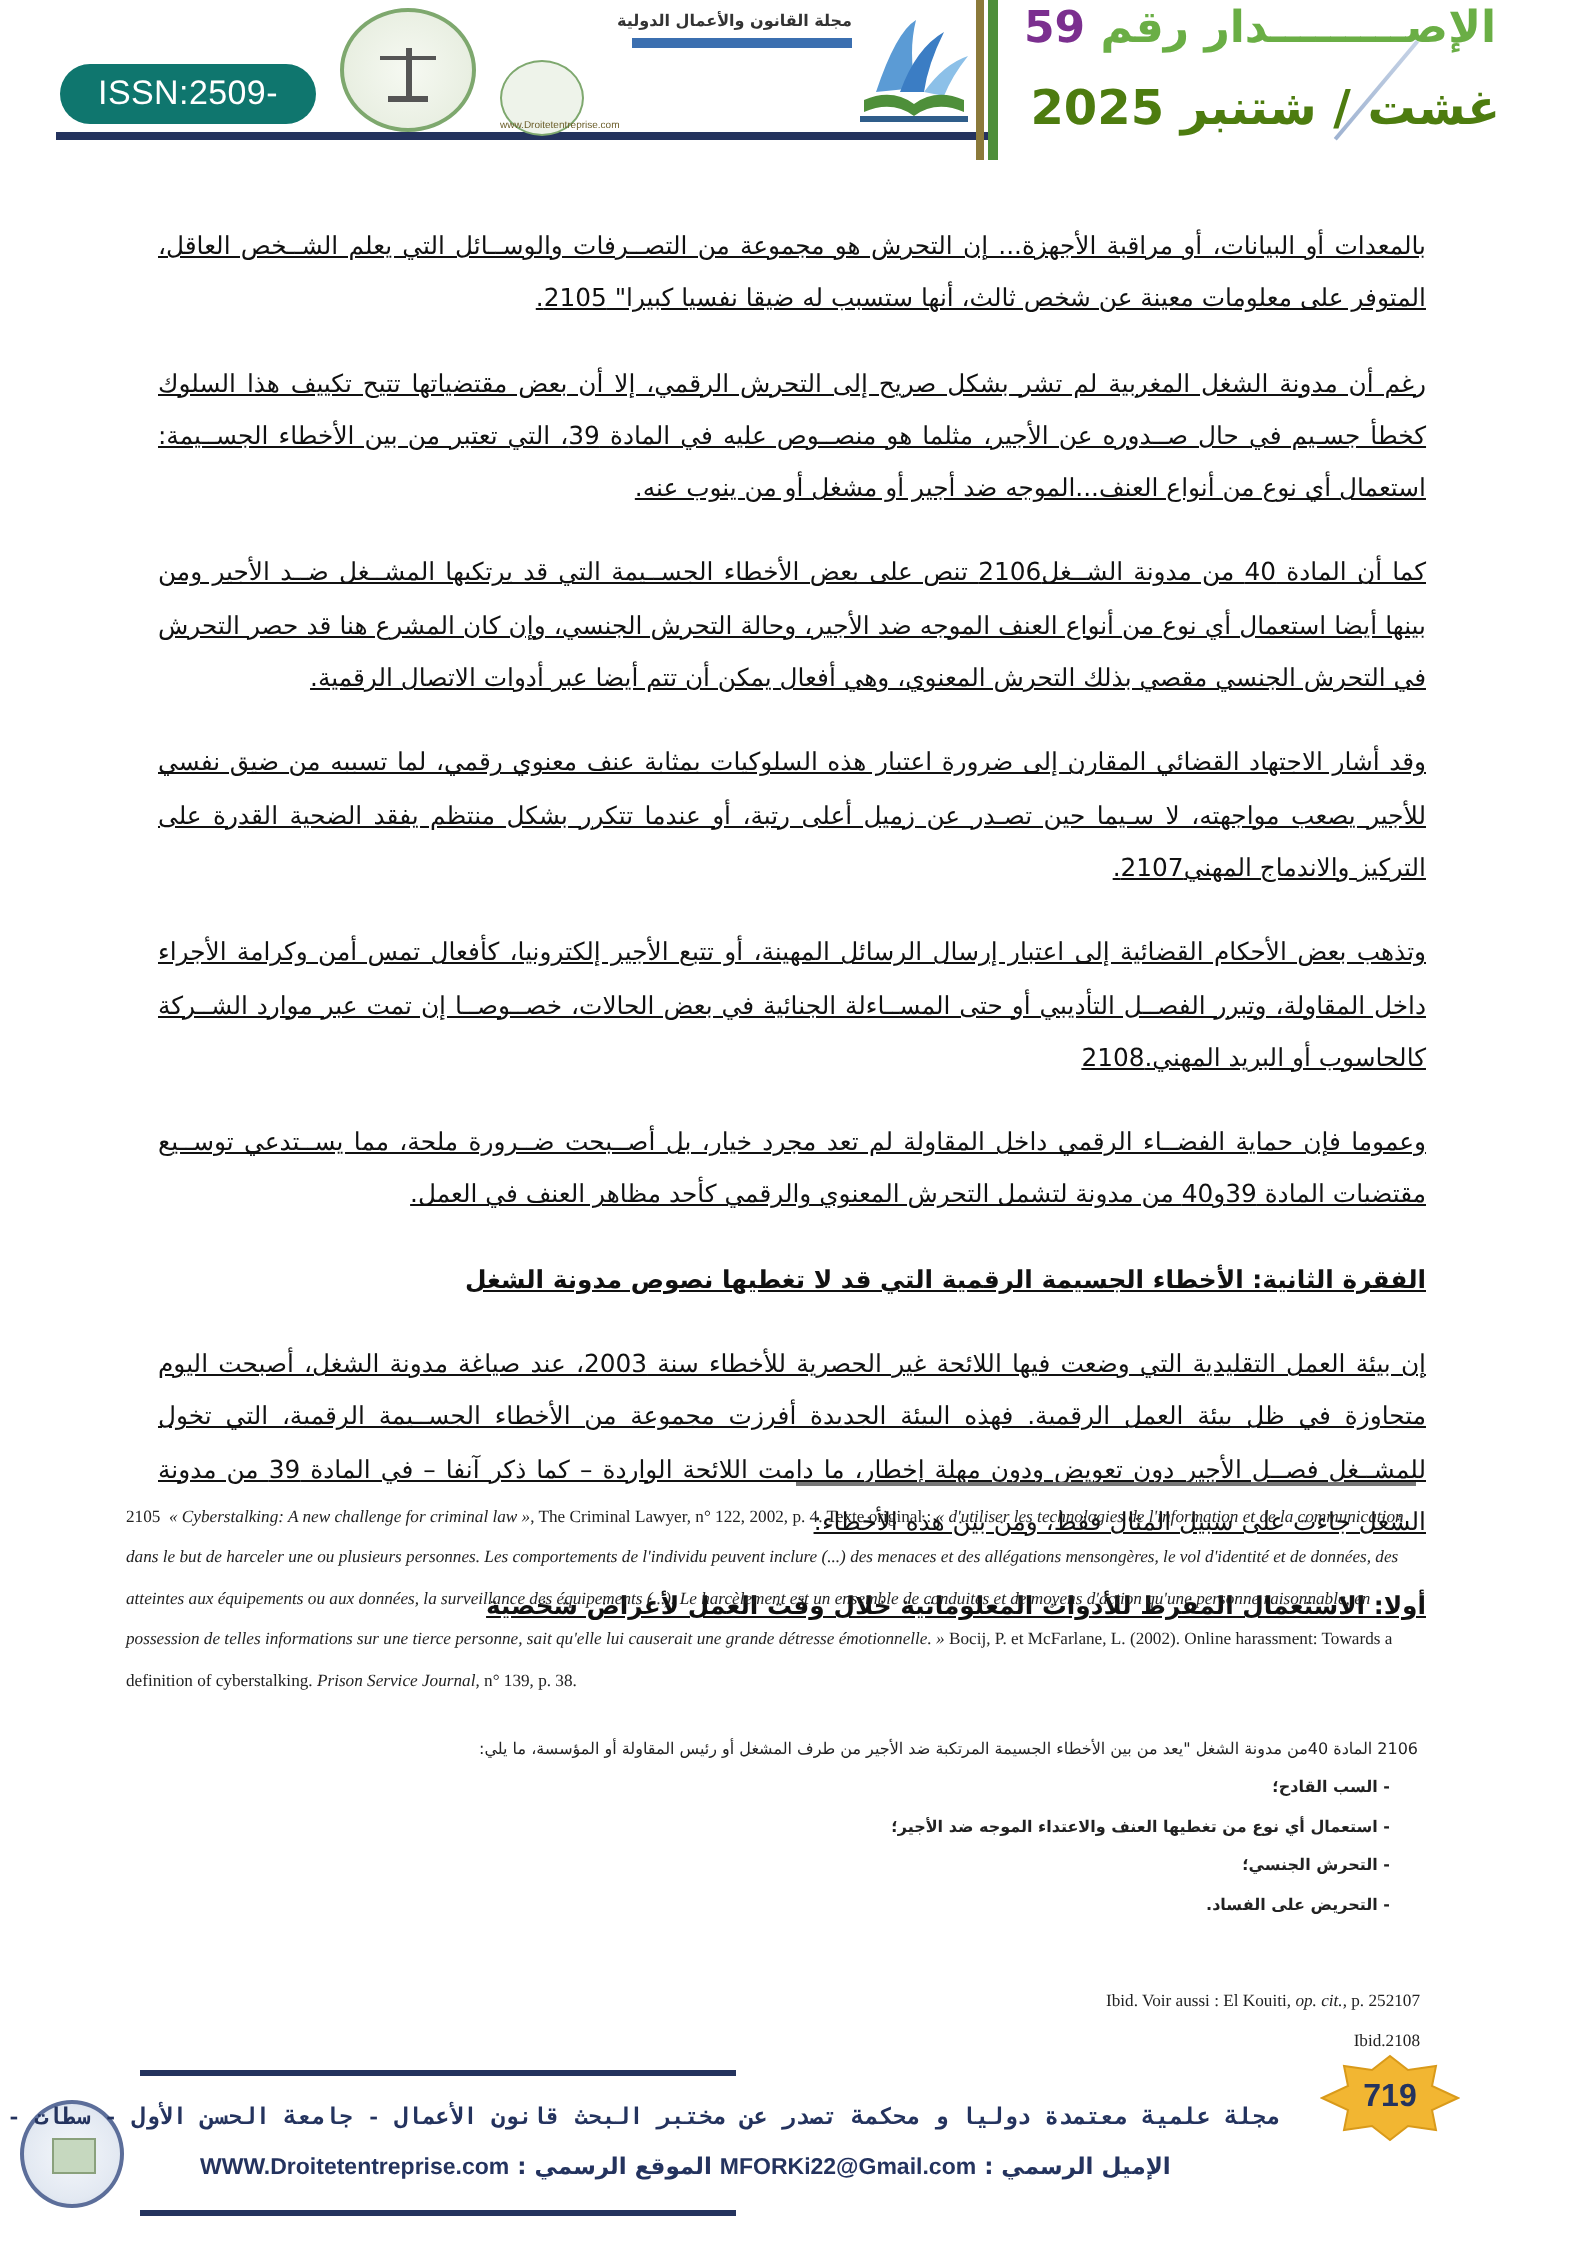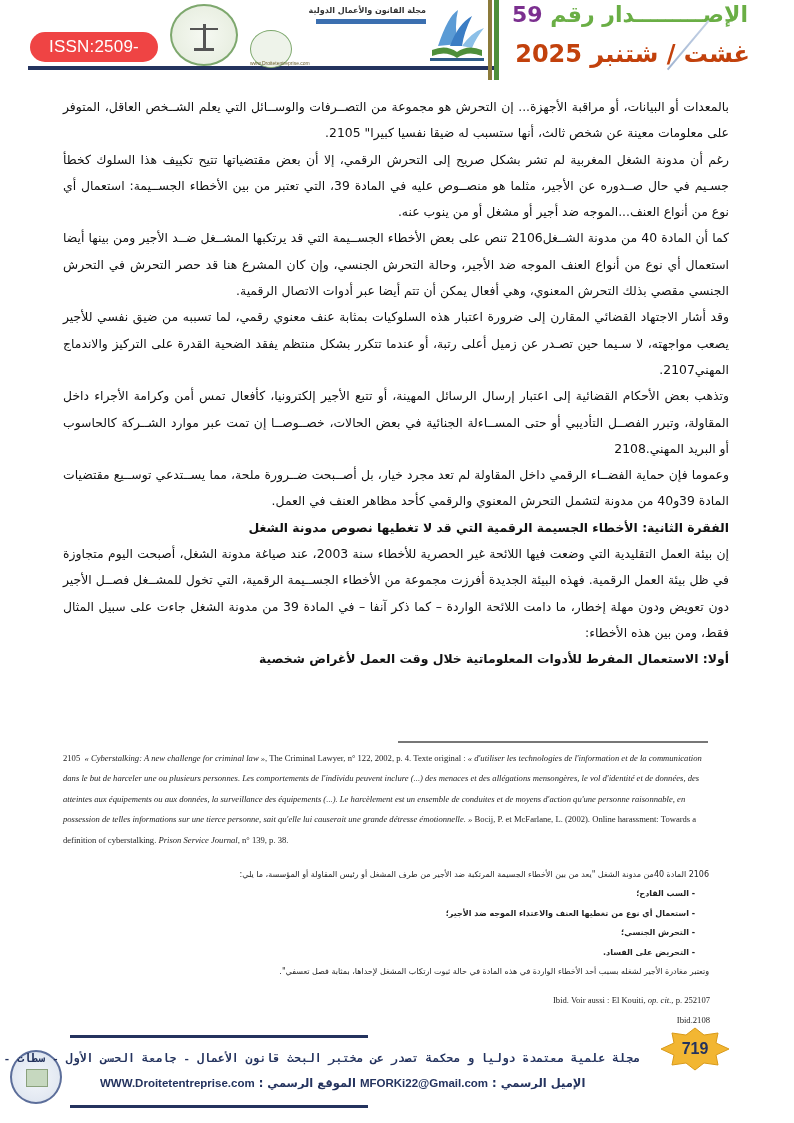--- a/index.html
+++ b/index.html
@@ -1,42 +1,42 @@
 <!DOCTYPE html>
 <html><head>
 <meta charset="utf-8">
 <style>
   html, body { margin: 0; padding: 0; background: #ffffff; }
   body { width: 794px; height: 1123px; position: relative; overflow: hidden; font-family: "DejaVu Sans", sans-serif; color: #111; }
 
   
   .header { position: absolute; left: 0; top: 0; width: 794px; height: 80px; }
-  .issn { position: absolute; left: 30px; top: 32px; width: 128px; height: 30px; border-radius: 15px; background: #ef4444; color: #fff; font-family: "Liberation Sans", sans-serif; font-size: 17px; line-height: 30px; text-align: center; letter-spacing: 0.2px; }
+  .issn { position: absolute; left: 30px; top: 32px; width: 128px; height: 30px; border-radius: 15px; background: #0f766e; color: #fff; font-family: "Liberation Sans", sans-serif; font-size: 17px; line-height: 30px; text-align: center; letter-spacing: 0.2px; }
   .header-rule { position: absolute; left: 28px; top: 66px; width: 468px; height: 4px; background: #24335e; }
   .lab-logo { position: absolute; left: 170px; top: 4px; width: 68px; height: 62px; border-radius: 50%; border: 2px solid #7ea86e; background: radial-gradient(circle, #f6f9f2 0%, #e9efe2 70%, #d7e2cc 100%); box-sizing: border-box; }
   .lab-logo .scale { position: absolute; left: 22px; top: 18px; width: 20px; height: 24px; border-bottom: 3px solid #555; }
   .lab-logo .scale:before { content: ""; position: absolute; left: 9px; top: 0; width: 3px; height: 24px; background: #555; }
   .lab-logo .scale:after { content: ""; position: absolute; left: -4px; top: 4px; width: 28px; height: 2px; background: #555; }
   .journal-logo { position: absolute; left: 248px; top: 6px; width: 238px; height: 62px; }
   .journal-logo .jtitle { position: absolute; right: 60px; top: 0; font-size: 8px; font-weight: bold; color: #333; direction: rtl; white-space: nowrap; }
   .journal-logo .jbar { position: absolute; right: 60px; top: 13px; width: 110px; height: 5px; background: #3b6fb0; }
   .journal-logo .jsmall { position: absolute; left: 2px; top: 24px; width: 40px; height: 36px; border-radius: 50%; border: 1px solid #7ea86e; background: #eef3ea; }
   .journal-logo .jurl { position: absolute; left: 2px; top: 54px; font-size: 5px; color: #6b5e2a; font-family: "Liberation Sans", sans-serif; }
   .journal-logo .book { position: absolute; right: 0; top: 0; width: 58px; height: 58px; }
   .double-bar { position: absolute; left: 488px; top: 0; width: 12px; height: 80px; }
   .double-bar .b1 { position: absolute; left: 0; top: 0; width: 4px; height: 80px; background: #8b7a3a; }
   .double-bar .b2 { position: absolute; left: 6px; top: 0; width: 5px; height: 80px; background: #4e8f3a; }
   .issue-line1 { position: absolute; left: 526px; top: 2px; width: 222px; height: 34px; direction: rtl; text-align: right; font-family: "DejaVu Sans", sans-serif; font-weight: bold; font-size: 22px; color: #6aae45; white-space: nowrap; }
   .issue-line1 .num { color: #7b2f8f; }
-  .issue-line2 { position: absolute; left: 510px; top: 40px; width: 240px; height: 36px; direction: rtl; text-align: right; font-family: "DejaVu Sans", sans-serif; font-weight: bold; font-size: 24px; color: #c2410c; white-space: nowrap; }
+  .issue-line2 { position: absolute; left: 510px; top: 40px; width: 240px; height: 36px; direction: rtl; text-align: right; font-family: "DejaVu Sans", sans-serif; font-weight: bold; font-size: 24px; color: #4d7c0f; white-space: nowrap; }
   .diag { position: absolute; left: 708px; top: 20px; width: 2px; height: 64px; background: linear-gradient(#c6d3e6, #9fb3d1); transform: rotate(40deg); transform-origin: top left; }
 
   
   .content { position: absolute; left: 63px; top: 94px; width: 666px; direction: rtl; text-align: justify; font-family: "DejaVu Sans", sans-serif; font-size: 12.4px; line-height: 26.3px; color: #111; }
-  .content p { margin: 0; text-align-last: right; }
+  .content p { margin: 16px; text-align-last: right; text-decoration: underline; }
   .content p.just { text-align-last: auto; }
   .content .heading { font-weight: bold; }
 
   
   .fn-rule { position: absolute; left: 398px; top: 741px; width: 310px; height: 2px; background: #777; }
   .fn-fr { position: absolute; left: 63px; top: 748px; width: 650px; direction: ltr; text-align: left; font-family: "Liberation Serif", serif; font-size: 8.6px; line-height: 20.4px; color: #222; }
   .fn-fr i { font-style: italic; }
   .fn-ar { position: absolute; left: 150px; top: 865px; width: 559px; direction: rtl; text-align: right; font-family: "DejaVu Sans", sans-serif; font-size: 8px; line-height: 19.4px; color: #222; }
   .fn-ar .item { padding-right: 14px; font-weight: bold; }
   .fn-ibid { position: absolute; left: 420px; top: 990px; width: 290px; direction: ltr; text-align: right; font-family: "Liberation Serif", serif; font-size: 8.6px; line-height: 20px; color: #222; }
@@ -103,21 +103,20 @@
   <span>2105</span>&nbsp;
   <i>« Cyberstalking: A new challenge for criminal law »</i><span>, The Criminal Lawyer, n° 122, 2002, p. 4. Texte original : </span><i>« d'utiliser les technologies de l'information et de la communication dans le but de harceler une ou plusieurs personnes. Les comportements de l'individu peuvent inclure (...) des menaces et des allégations mensongères, le vol d'identité et de données, des atteintes aux équipements ou aux données, la surveillance des équipements (...). Le harcèlement est un ensemble de conduites et de moyens d'action qu'une personne raisonnable, en possession de telles informations sur une tierce personne, sait qu'elle lui causerait une grande détresse émotionnelle. »</i><span> Bocij, P. et McFarlane, L. (2002). Online harassment: Towards a definition of cyberstalking. </span><i>Prison Service Journal</i><span>, n° 139, p. 38.</span>
 </div>
 
 <div class="fn-ar">
   <div>2106 المادة 40من مدونة الشغل "يعد من بين الأخطاء الجسيمة المرتكبة ضد الأجير من طرف المشغل أو رئيس المقاولة أو المؤسسة، ما يلي:</div>
   <div class="item">- السب القادح؛</div>
   <div class="item">- استعمال أي نوع من تغطيها العنف والاعتداء الموجه ضد الأجير؛</div>
   <div class="item">- التحرش الجنسي؛</div>
   <div class="item">- التحريض على الفساد.</div>
-  <div>وتعتبر مغادرة الأجير لشغله بسبب أحد الأخطاء الواردة في هذه المادة في حالة ثبوت ارتكاب المشغل لإحداها، بمثابة فصل تعسفي".</div>
 </div>
 
 <div class="fn-ibid">
   <div><span>Ibid. Voir aussi : El Kouiti, </span><i>op. cit.</i><span>, p. 252107</span></div>
   <div>Ibid.2108</div>
 </div>
 
 <div class="ftop" style="left:70px;width:298px;"></div>
 <div style="position:absolute;left:70px;top:1035px;width:298px;height:3px;background:#24335e;"></div>
 <div style="position:absolute;left:368px;top:1035px;width:0;height:0;"></div>

